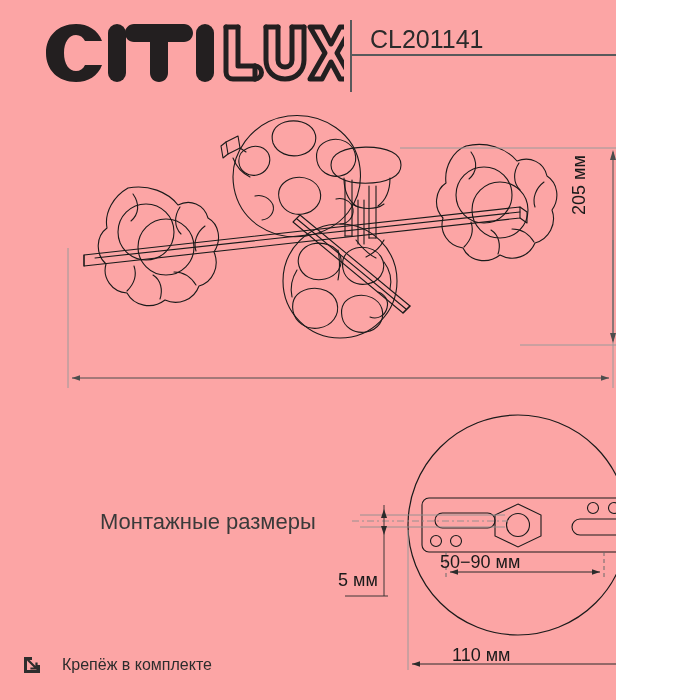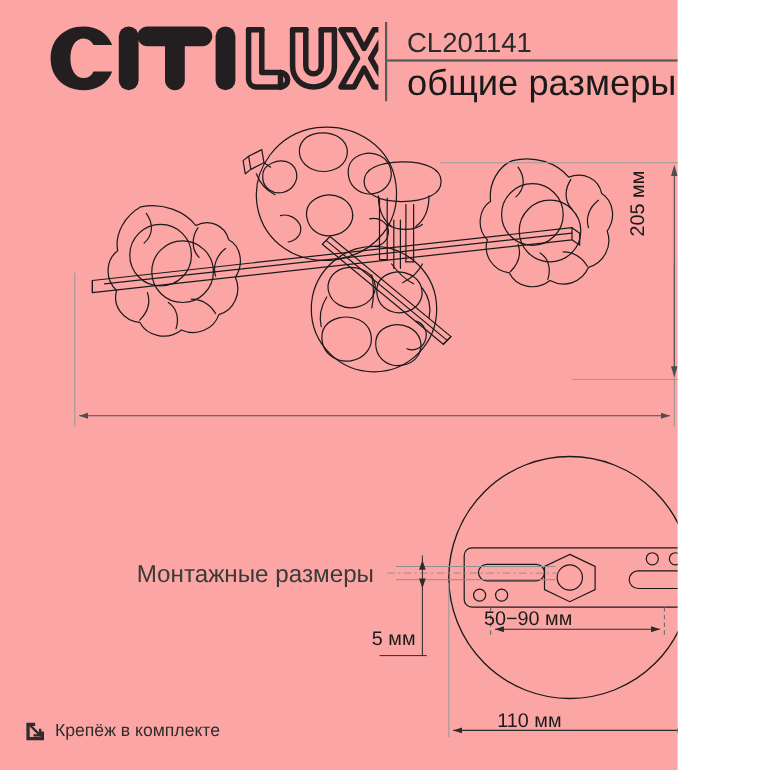--- a/index.html
+++ b/index.html
@@ -95,35 +95,35 @@
     left: 452px; top: 645px;
     font-size: 18px;
   }
   #label-thickness {
     left: 338px; top: 570px;
     font-size: 18px;
   }
   #label-mount-title {
     left: 100px; top: 508px;
     width: 240px;
-    text-align: right;
+    text-align: left;
     font-size: 22px;
     color: #3a3a3a;
     line-height: 27px;
     white-space: normal;
   }
 
   
   #footer {
     position: absolute;
     left: 22px; top: 652px;
     height: 26px;
     display: flex;
     align-items: center;
-    gap: 8px;
+    gap: 20px;
   }
   #footer-icon { display: block; }
   #footer-text {
     font-size: 16px;
     color: #2d2d2d;
     white-space: nowrap;
   }
 </style>
 </head>
 <body>
@@ -157,21 +157,20 @@
 
           <path d="M268 5l12 0 9 17 9-17 12 0-15 26 15 26-12 0-9-17-9 17-12 0 15-26z" transform="translate(-2,0)"></path>
         </g>
       </svg>
     </div>
 
     <div id="header-divider"></div>
     <div id="header-rule"></div>
 
     <div id="product-code">CL201141</div>
-    <div id="header-subtitle">общие размеры</div>
   </div>
 
   <svg class="draw-layer" width="700" height="700" viewBox="0 0 700 700" xmlns="http://www.w3.org/2000/svg">
     <g fill="none" stroke="#1a1a1a" stroke-width="1.1" stroke-linejoin="round" stroke-linecap="round">
 
       <g>
         <path d="M340 152 C352 146 378 145 392 152 C404 158 404 172 392 178 C378 185 352 185 340 178 C328 172 328 158 340 152 Z"></path>
         <path d="M344 178 C344 190 348 200 356 206"></path>
         <path d="M390 178 C390 190 386 200 378 206"></path>
         <path d="M352 204 C362 210 376 210 384 204"></path>

